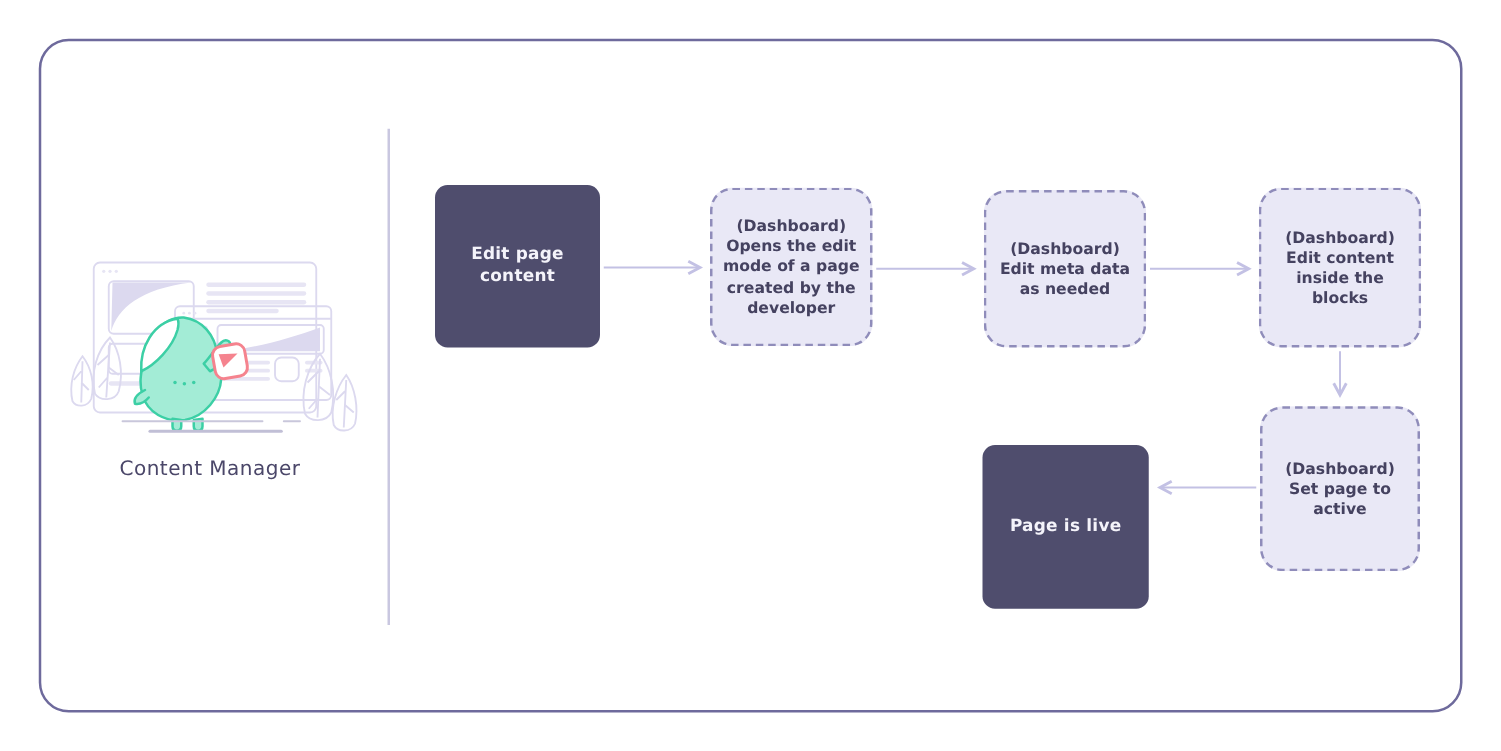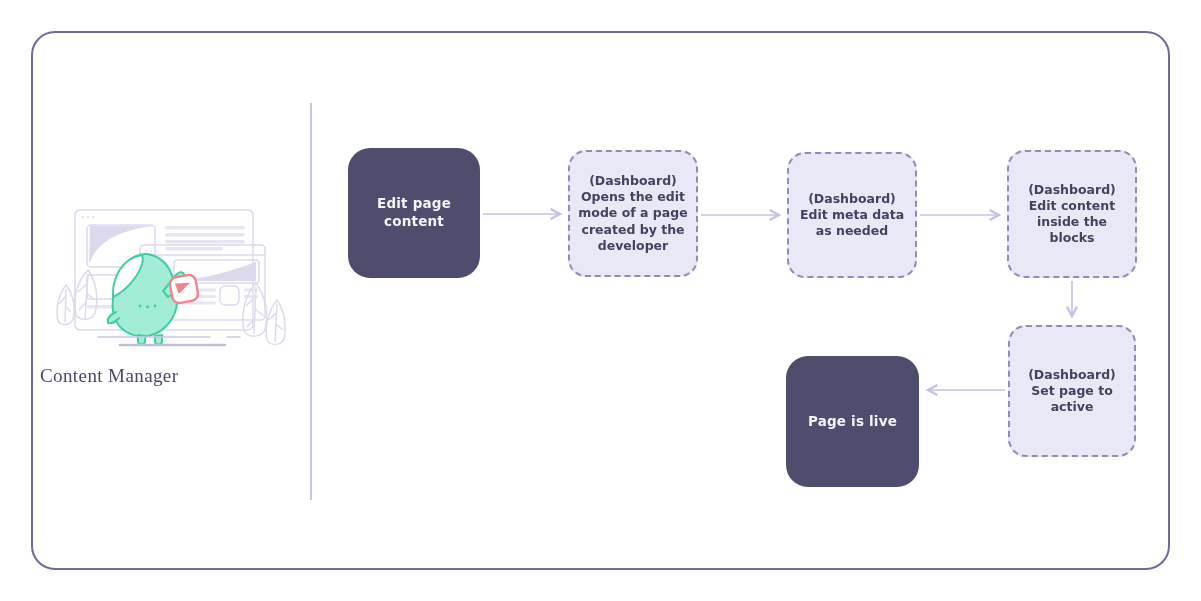--- a/index.html
+++ b/index.html
@@ -25,32 +25,32 @@
   }
   .frame{
     position:absolute;left:31px;top:31px;width:1135px;height:535px;
     border:2px solid var(--frame-border);border-radius:24px;background:#fff;
   }
   .divider{
     position:absolute;left:310px;top:103px;width:1.5px;height:397px;
     background:var(--divider);
   }
   .caption{
-    position:absolute;left:40px;top:365px;width:256px;text-align:left;
-    font-size:19px;letter-spacing:0.4px;color:var(--caption-text);font-family:Liberation Serif, serif;
+    position:absolute;left:40px;top:365px;width:256px;text-align:center;
+    font-size:16px;letter-spacing:0.4px;color:var(--caption-text);
   }
   .illustration{position:absolute;left:50px;top:200px;}
   .node{
     position:absolute;display:flex;align-items:center;justify-content:center;
     text-align:center;white-space:pre-line;box-sizing:border-box;
     font-weight:600;line-height:1.3;
   }
   .node.solid{
     background:var(--node-dark-bg);color:var(--node-dark-text);
-    border-radius:22px;font-size:13.5px;letter-spacing:0.2px;
+    border-radius:10px;font-size:13.5px;letter-spacing:0.2px;
   }
   .node.dashed{
     background:var(--node-dashed-bg);border:2px dashed var(--node-dashed-border);
     color:var(--node-dashed-text);border-radius:18px;font-size:12.5px;padding:0 2px;
   }
   .n1{left:348px;top:148px;width:132px;height:130px;}
   .n2{left:568px;top:150px;width:130px;height:127px;}
   .n3{left:787px;top:152px;width:130px;height:126px;}
   .n4{left:1007px;top:150px;width:130px;height:128px;}
   .n5{left:1008px;top:325px;width:128px;height:132px;}

